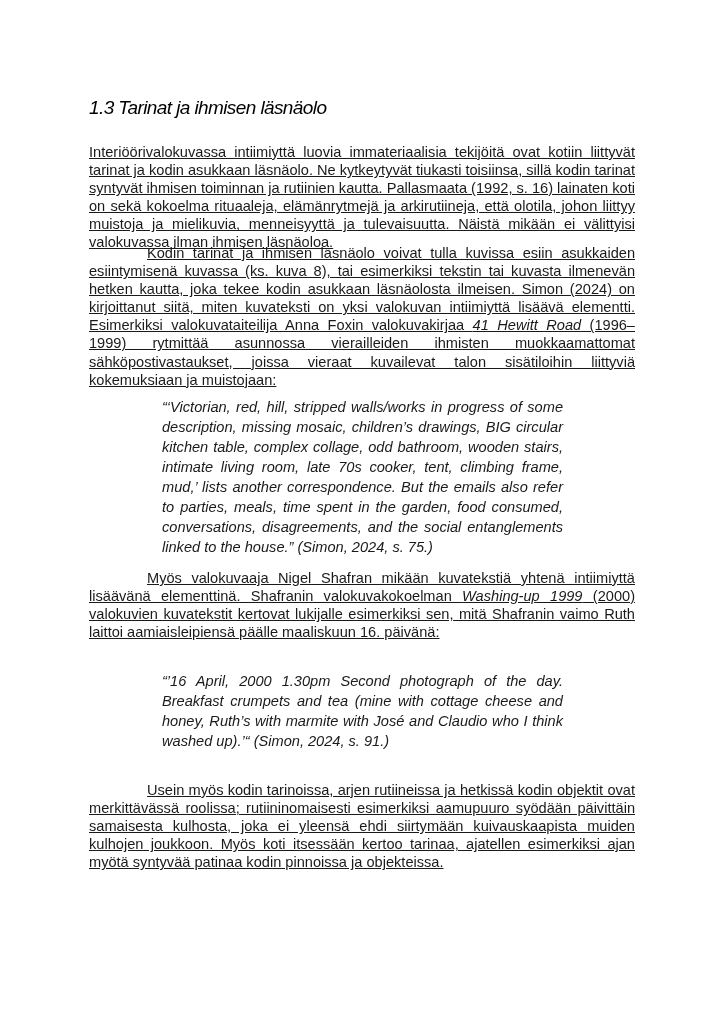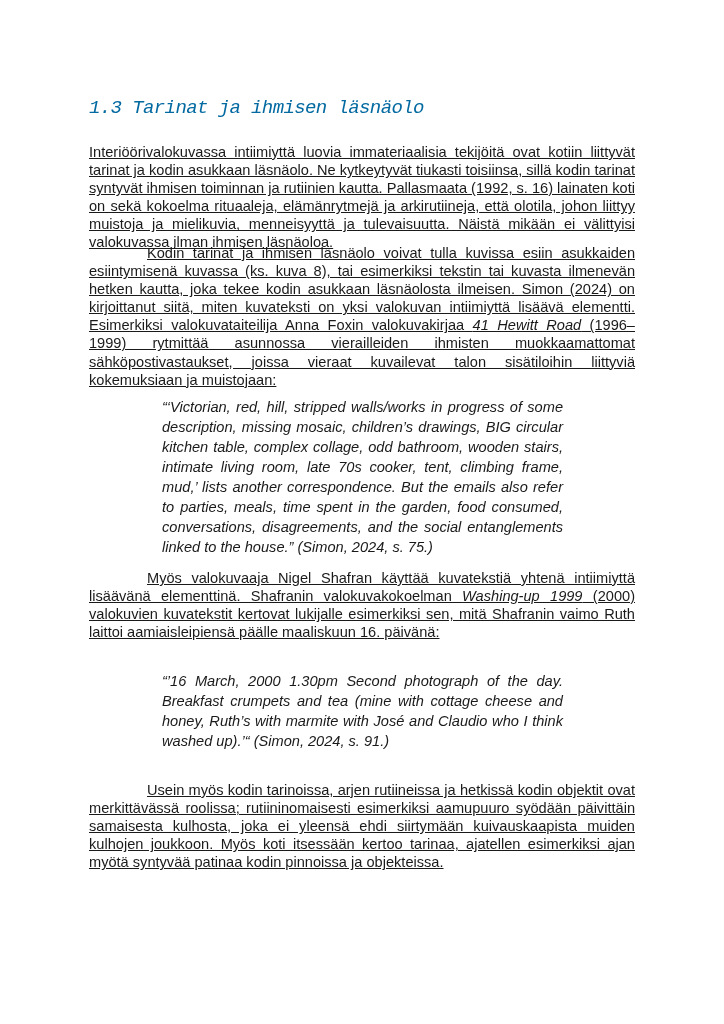--- a/index.html
+++ b/index.html
@@ -1,22 +1,22 @@
 <!DOCTYPE html>
 <html><head>
 <meta charset="utf-8">
 <style>
   html, body { margin: 0; padding: 0; background: #ffffff; }
   body { width: 724px; height: 1024px; position: relative; overflow: hidden; }
   .page { position: absolute; left: 0; top: 0; width: 724px; height: 1024px; background: #fff; }
   .heading {
     position: absolute; left: 89px; top: 97px;
-    font-family: Liberation Mono, monospace;
+    font-family: Liberation Sans, sans-serif;
     font-style: italic; font-size: 19px; letter-spacing: -0.6px;
-    color: #0369a1; margin: 0; font-weight: normal;
+    color: #000000; margin: 0; font-weight: normal;
   }
   .body-text {
     font-family: "Liberation Sans", sans-serif;
     font-size: 14.6px; line-height: 18.1px; color: #1a1a1a;
     text-align: justify; margin: 0;
   }
   .para { position: absolute; left: 89px; width: 546px; text-decoration: underline; }
   .indent { text-indent: 58px; }
   .quote {
     position: absolute; left: 162px; width: 401px;
@@ -32,19 +32,19 @@
 <div class="page">
 
   <h2 class="heading">1.3 Tarinat ja ihmisen läsnäolo</h2>
 
   <p class="body-text para" style="top:143px;">Interiöörivalokuvassa intiimiyttä luovia immateriaalisia tekijöitä ovat kotiin liittyvät tarinat ja kodin asukkaan läsnäolo. Ne kytkeytyvät tiukasti toisiinsa, sillä kodin tarinat syntyvät ihmisen toiminnan ja rutiinien kautta. Pallasmaata (1992, s. 16) lainaten koti on sekä kokoelma rituaaleja, elämänrytmejä ja arkirutiineja, että olotila, johon liittyy muistoja ja mielikuvia, menneisyyttä ja tulevaisuutta. Näistä mikään ei välittyisi valokuvassa ilman ihmisen läsnäoloa.</p>
 
   <p class="body-text para indent" style="top:244px;"><span>Kodin tarinat ja ihmisen läsnäolo voivat tulla kuvissa esiin asukkaiden esiintymisenä kuvassa (ks. kuva 8), tai esimerkiksi tekstin tai kuvasta ilmenevän hetken kautta, joka tekee kodin asukkaan läsnäolosta ilmeisen. Simon (2024) on kirjoittanut siitä, miten kuvateksti on yksi valokuvan intiimiyttä lisäävä elementti. Esimerkiksi valokuvataiteilija Anna Foxin valokuvakirjaa </span><em>41 Hewitt Road</em><span> (1996–1999) rytmittää asunnossa vierailleiden ihmisten muokkaamattomat sähköpostivastaukset, joissa vieraat kuvailevat talon sisätiloihin liittyviä kokemuksiaan ja muistojaan:</span></p>
 
   <p class="quote" style="top:397px;">“‘Victorian, red, hill, stripped walls/works in progress of some description, missing mosaic, children’s drawings, BIG circular kitchen table, complex collage, odd bathroom, wooden stairs, intimate living room, late 70s cooker, tent, climbing frame, mud,’ lists another correspondence. But the emails also refer to parties, meals, time spent in the garden, food consumed, conversations, disagreements, and the social entanglements linked to the house.” (Simon, 2024, s. 75.)</p>
 
-  <p class="body-text para indent" style="top:569px;"><span>Myös valokuvaaja Nigel Shafran käyttää kuvatekstiä yhtenä intiimiyttä lisäävänä elementtinä. Shafranin valokuvakokoelman </span><em>Washing-up 1999</em><span> (2000) valokuvien kuvatekstit kertovat lukijalle esimerkiksi sen, mitä Shafranin vaimo Ruth laittoi aamiaisleipiensä päälle maaliskuun 16. päivänä:</span></p>
+  <p class="body-text para indent" style="top:569px;"><span>Myös valokuvaaja Nigel Shafran mikään kuvatekstiä yhtenä intiimiyttä lisäävänä elementtinä. Shafranin valokuvakokoelman </span><em>Washing-up 1999</em><span> (2000) valokuvien kuvatekstit kertovat lukijalle esimerkiksi sen, mitä Shafranin vaimo Ruth laittoi aamiaisleipiensä päälle maaliskuun 16. päivänä:</span></p>
 
-  <p class="quote" style="top:671px;">“’16 March, 2000 1.30pm Second photograph of the day. Breakfast crumpets and tea (mine with cottage cheese and honey, Ruth’s with marmite with José and Claudio who I think washed up).’“ (Simon, 2024, s. 91.)</p>
+  <p class="quote" style="top:671px;">“’16 April, 2000 1.30pm Second photograph of the day. Breakfast crumpets and tea (mine with cottage cheese and honey, Ruth’s with marmite with José and Claudio who I think washed up).’“ (Simon, 2024, s. 91.)</p>
 
   <p class="body-text para indent" style="top:781px;">Usein myös kodin tarinoissa, arjen rutiineissa ja hetkissä kodin objektit ovat merkittävässä roolissa; rutiininomaisesti esimerkiksi aamupuuro syödään päivittäin samaisesta kulhosta, joka ei yleensä ehdi siirtymään kuivauskaapista muiden kulhojen joukkoon. Myös koti itsessään kertoo tarinaa, ajatellen esimerkiksi ajan myötä syntyvää patinaa kodin pinnoissa ja objekteissa.</p>
 
 </div>
 
 </body></html>

